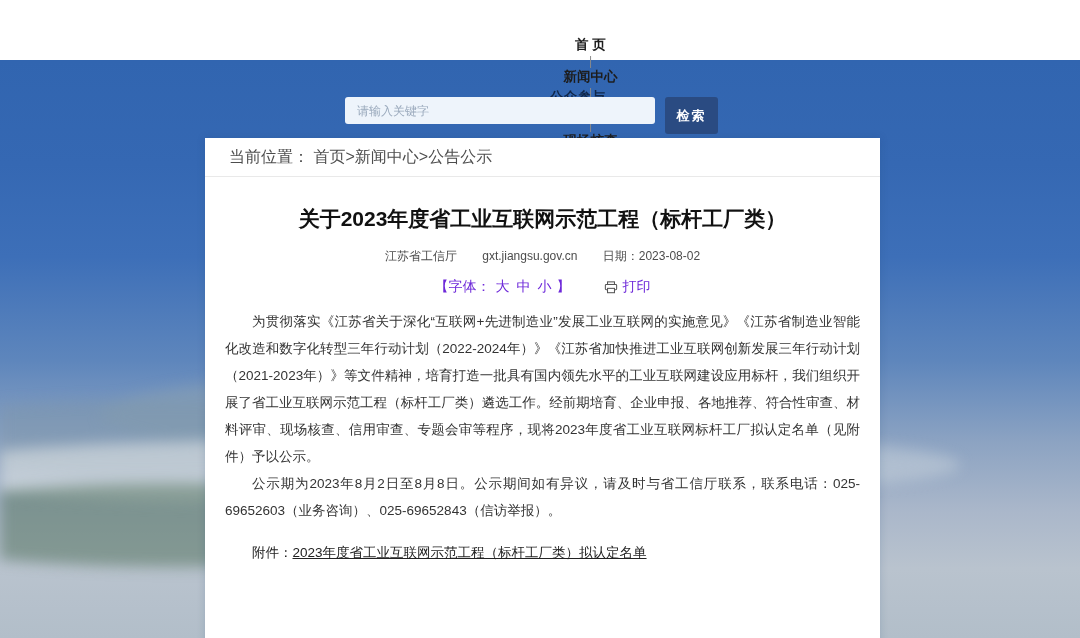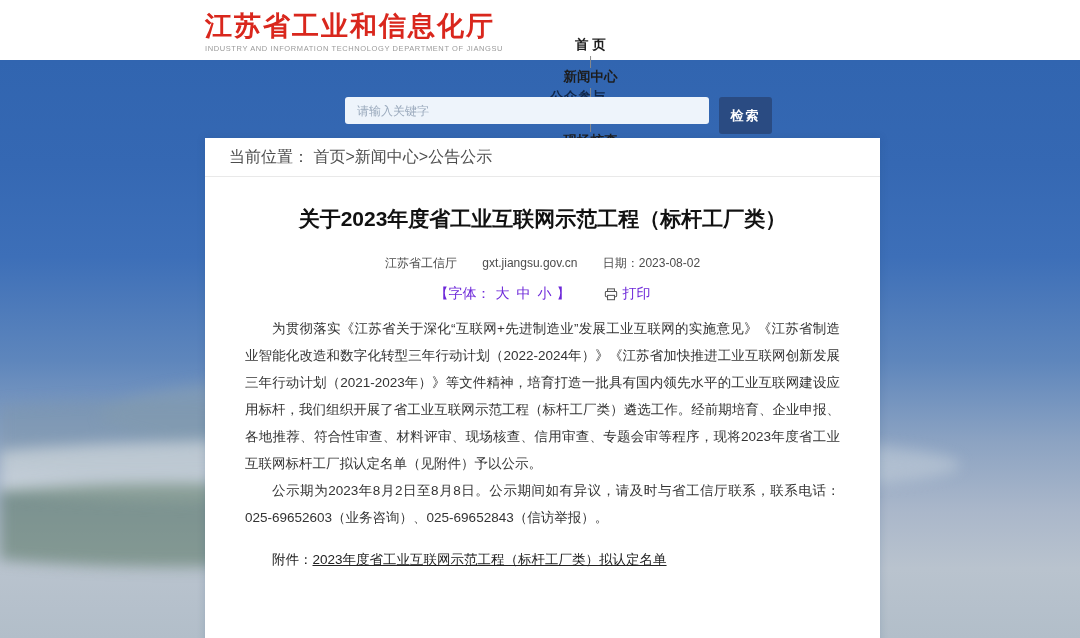--- a/index.html
+++ b/index.html
@@ -38,46 +38,46 @@
   .bg svg { position:absolute; left:0; top:300px; width:1080px; height:230px;
     filter:blur(7px); }
   
   .banner { position:absolute; left:0; top:60px; width:1080px; z-index:6; }
   .section-label {
     position:absolute; left:550px; top:28px; font-size:13px; font-weight:bold;
     color:#0f2547; letter-spacing:1px;
   }
   .search-row { position:absolute; left:345px; top:37px; display:flex; }
   .search-input {
-    width:364px; height:27px; border:none; border-radius:3px;
+    width:310px; height:27px; border:none; border-radius:3px;
     background:#eef4fb; padding:0 12px; font-size:12px; color:#333;
     outline:none; font-family:inherit;
   }
   .search-input::placeholder { color:#9aa9bc; }
   .search-btn {
     width:53px; height:37px; margin-left:10px; border:none; border-radius:3px;
     background:#2a4b82; color:#ffffff; font-size:13px; font-weight:bold;
     letter-spacing:2px; cursor:pointer; font-family:inherit;
   }
   
   .card {
     position:absolute; left:205px; top:138px; width:675px; height:540px;
     background:#ffffff; z-index:7; box-shadow:0 0 8px rgba(30,60,110,0.18);
   }
   .breadcrumb {
     padding:9px 24px 8px 24px; font-size:16px; color:#4d4d4d;
     border-bottom:1px solid #e9e9e9;
   }
-  .article { padding:0 40px; }
+  .article { padding:0 20px; }
   .article-title {
     margin:25px 30px 0 30px; text-align:center; font-size:21px;
     font-weight:bold; color:#111; line-height:34px;
   }
   .meta-row {
-    margin-top:19px; text-align:center; font-size:12px; color:#4c4c4c;
+    margin-top:12px; text-align:center; font-size:12px; color:#4c4c4c;
   }
   .meta-row span { margin:0 11px; }
   .toolbar-row {
     margin-top:13px; text-align:center; font-size:14px; color:#6d28d9;
     display:flex; justify-content:center; align-items:center; gap:3px;
   }
   .font-size-opt { cursor:pointer; margin:0 2px; }
   .print-btn { display:inline-flex; align-items:center; gap:5px; margin-left:30px; cursor:pointer; }
   .body-text { margin-top:12px; }
   .body-text p {
@@ -98,24 +98,20 @@
     <ellipse cx="430" cy="55" rx="330" ry="42" fill="#89a0b3" opacity="0.55"></ellipse>
     <ellipse cx="140" cy="78" rx="270" ry="38" fill="#7d95a9" opacity="0.5"></ellipse>
     <ellipse cx="300" cy="112" rx="400" ry="32" fill="#d8dee2" opacity="0.65"></ellipse>
     <ellipse cx="700" cy="105" rx="260" ry="26" fill="#cfd8dd" opacity="0.45"></ellipse>
     <ellipse cx="180" cy="165" rx="310" ry="42" fill="#4f6f58" opacity="0.5"></ellipse>
     <ellipse cx="520" cy="185" rx="270" ry="38" fill="#5e7a63" opacity="0.38"></ellipse>
   </svg>
 </div>
 
 <div class="topbar">
-  <div class="logo">
-    <div class="logo-title">江苏省工业和信息化厅</div>
-    <div class="logo-subtitle">INDUSTRY AND INFORMATION TECHNOLOGY DEPARTMENT OF JIANGSU</div>
-  </div>
   <div class="nav">
     <span class="nav-item">首 页</span>
     <span class="nav-sep">|</span>
     <span class="nav-item">新闻中心</span>
     <span class="nav-sep">|</span>
     <span class="nav-item">政府信息公开</span>
     <span class="nav-sep">|</span>
     <span class="nav-item">现场核查</span>
     <span class="nav-sep">|</span>
   </div>

